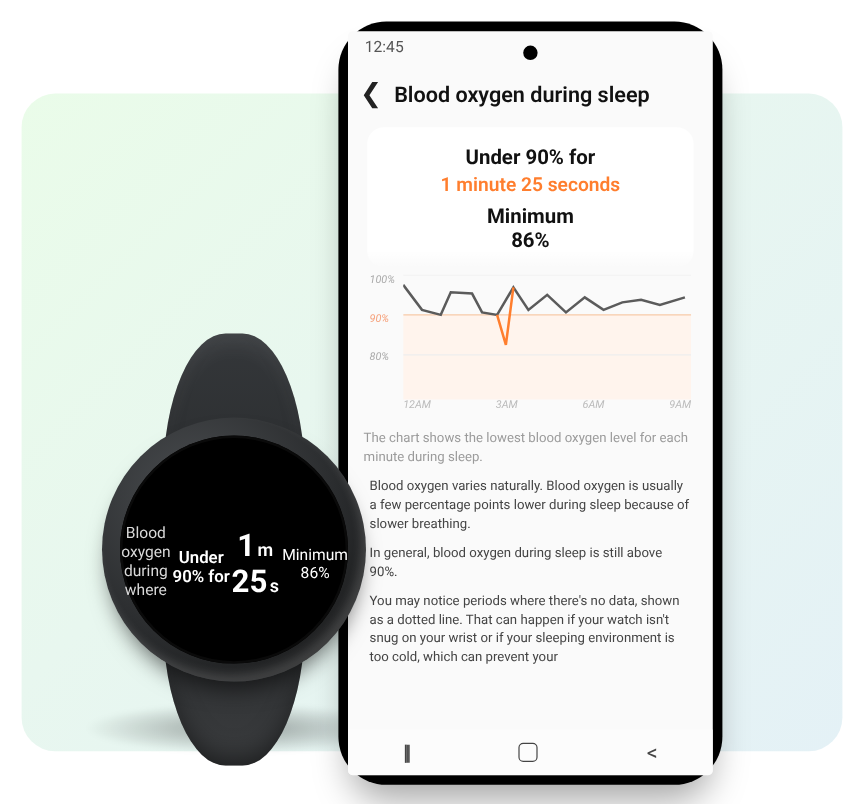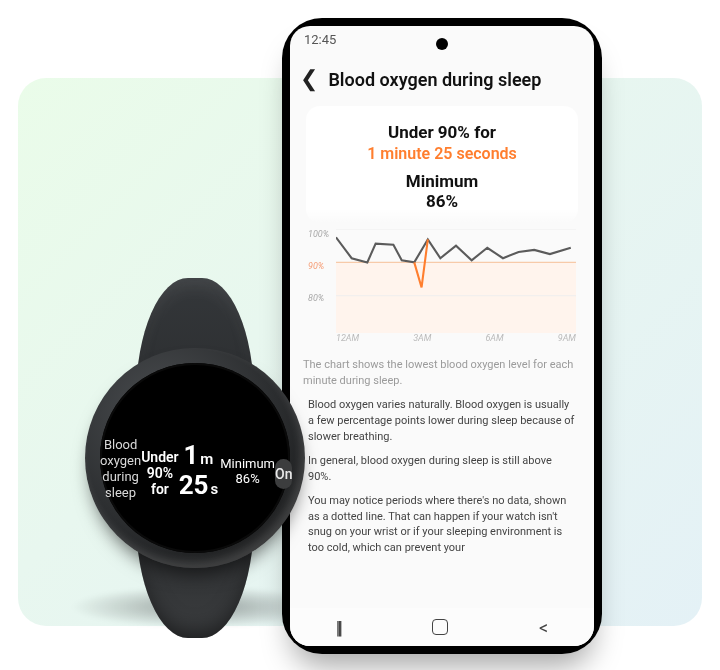--- a/index.html
+++ b/index.html
@@ -25,21 +25,21 @@
     width:320px;height:636px;
     background:#000;
     border-radius:40px;
     box-shadow:0 22px 30px -10px rgba(0,0,0,.35);
     z-index:2;
   }
   .phone-screen{
     position:absolute;
     left:8px;right:8px;top:8px;bottom:8px;
     background:#fafafa;
-    border-radius:20px;
+    border-radius:4px;
     overflow:hidden;
   }
   .camera-hole{
     position:absolute;
     left:50%;top:12px;
     transform:translateX(-50%);
     width:12px;height:12px;border-radius:50%;
     background:#000;
     z-index:3;
   }
@@ -237,24 +237,23 @@
     </div>
   </div>
 </div>
 
 <div class="watch">
   <div class="strap"></div>
   <div class="watch-body">
     <div class="watch-face">
       <div class="wl1">
         <span>Blood oxygen</span><br>
-        <span>during sleep</span>
+        <span>during where</span>
       </div>
       <div class="wl2">Under 90% for</div>
       <div class="wbig">
         <span class="n">1</span><span class="u">m</span>
         <span class="n">25</span><span class="u">s</span>
       </div>
       <div class="wmin">Minimum 86%</div>
-      <div class="watch-onbtn">On</div>
     </div>
   </div>
 </div>
 
 </body></html>

